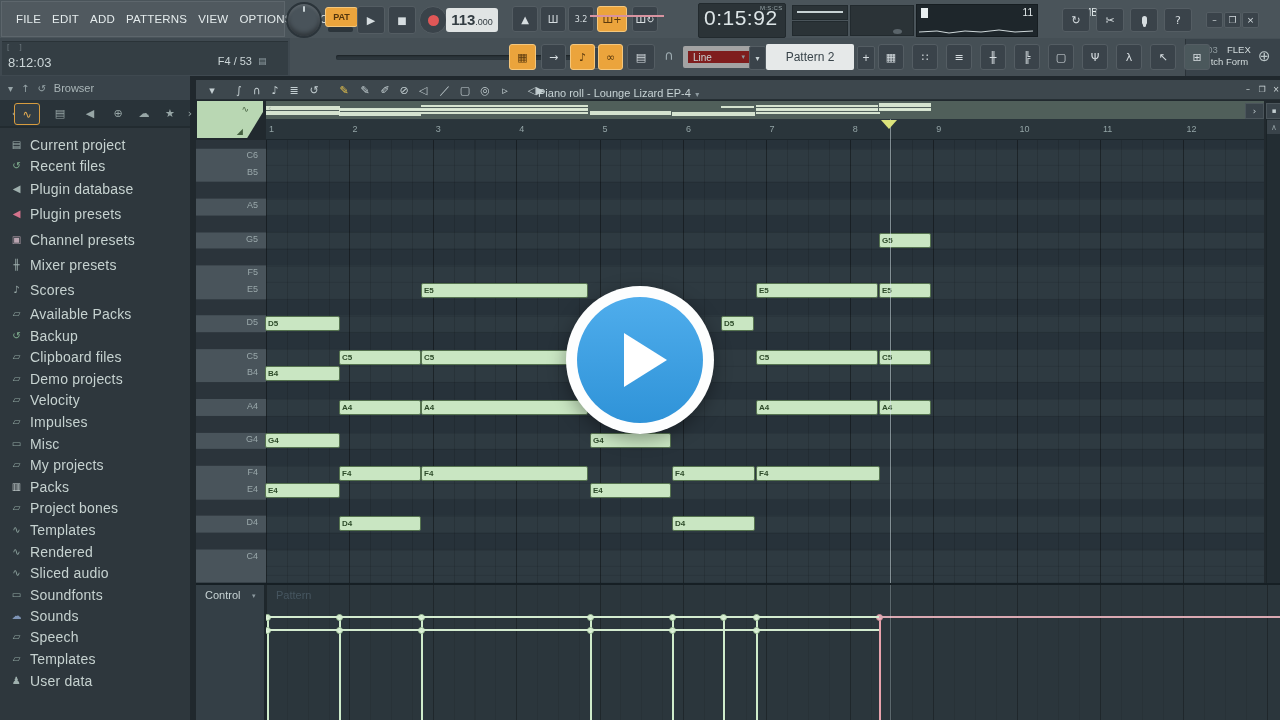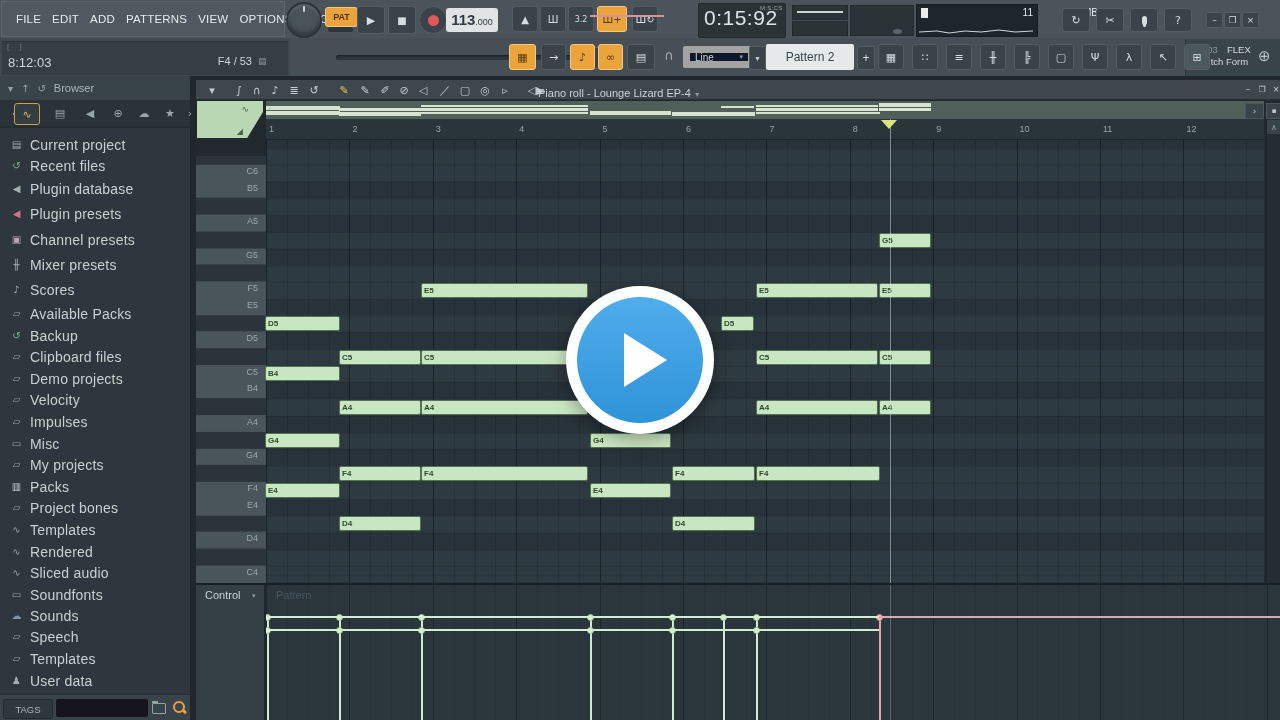--- a/index.html
+++ b/index.html
@@ -41,21 +41,21 @@
   #spect svg{position:absolute;left:2px;bottom:1px;}
   #memtxt{left:1040px;top:7px;width:58px;text-align:right;font-size:10px;color:#e4ebec;}
   #cnttxt{left:1040px;top:20px;width:42px;text-align:right;font-size:10px;color:#e4ebec;}
   .winbtn{position:absolute;top:12px;width:15px;height:14px;background:#3a434a;border:1px solid #545d63;border-radius:2px;
           color:#d6dde0;font-size:9px;display:flex;align-items:center;justify-content:center;}
   
   #row2{left:290px;top:38px;width:990px;height:38px;background:#454f55;}
   #slider-track{left:336px;top:55px;width:248px;height:5px;background:#2c363c;border-radius:2px;box-shadow:inset 0 1px 2px rgba(0,0,0,.4);}
   #slider-thumb{left:584px;top:47px;width:15px;height:20px;background:#39434a;border:1px solid #5a646a;border-radius:3px;}
   #magnet2{left:664px;top:48px;font-size:13px;color:#9fadb2;}
-  #snapsel{left:683px;top:46px;width:72px;height:22px;background:#0f172a;border:7px solid #a3a3a3;border-radius:2px;
+  #snapsel{left:683px;top:46px;width:72px;height:22px;background:#7f1d1d;border:5px solid #a3a3a3;border-radius:2px;
            font-size:10px;color:#c7d1d3;display:flex;align-items:center;justify-content:space-between;padding:0 5px;box-sizing:border-box;}
   #patcaret{left:749px;top:46px;width:15px;height:22px;background:#3a434a;border:1px solid #545d63;border-radius:2px;
             font-size:8px;color:#c7d1d3;display:flex;align-items:center;justify-content:center;}
   #patfield{left:766px;top:44px;width:88px;height:26px;background:#e6e9e9;border-radius:2px;color:#39444a;
             font-size:12px;display:flex;align-items:center;justify-content:center;}
   #pataddbtn{left:857px;top:46px;width:16px;height:22px;background:#3a434a;border:1px solid #545d63;border-radius:2px;
              color:#d6dde0;font-size:12px;display:flex;align-items:center;justify-content:center;}
   #session{left:1185px;top:39px;width:95px;height:37px;background:#39434a;border-left:1px solid #2b3339;}
   #sess-date{left:8px;top:5px;font-size:9.5px;color:#8e9a9e;}
   #sess-name{left:41px;top:5px;font-size:9.5px;color:#d3dcdd;}
@@ -90,21 +90,21 @@
   #corner{left:197px;top:101px;width:66px;height:37px;background:#b9d7b3;
           clip-path:polygon(0 0,100% 0,100% 30%,76% 100%,0 100%);}
   #corner .m1{position:absolute;right:14px;top:3px;font-size:9px;color:#44603f;}
   #corner .m2{position:absolute;right:20px;bottom:2px;font-size:8px;color:#44603f;}
   #preview{left:266px;top:101px;width:998px;height:18px;background:#505f5a;overflow:hidden;}
   .pvline{position:absolute;height:2px;background:#dcead6;opacity:.95;}
   #pv-accent{position:absolute;left:590px;top:15px;width:74px;height:2px;background:#d893a0;}
   #pv-left{left:268px;top:103px;font-size:9px;color:#aebbb0;}
   #ruler{left:266px;top:119px;width:998px;height:21px;background:#2a353b;border-bottom:1px solid #1c262c;box-sizing:border-box;}
   .rnum{position:absolute;top:5px;font-size:9px;color:#93a4a6;}
-  #keys{left:196px;top:156px;width:72px;height:443px;
+  #keys{left:196px;top:140px;width:72px;height:443px;
         background:linear-gradient(#2b343b 0 16.7px,#49545b 16.7px 50.1px,#2b343b 50.1px 66.8px,#49545b 66.8px 83.5px,#2b343b 83.5px 100.2px,#49545b 100.2px 116.9px,#2b343b 116.9px 133.6px,#49545b 133.6px 167px,#2b343b 167px 183.7px,#49545b 183.7px 200.4px);
         background-size:100% 200.4px;background-position:0 -8.2px;border-right:2px solid #1e272c;box-sizing:border-box;}
   .keylabel{position:absolute;right:8px;font-size:9px;color:#9aa8ab;}
   #grid{left:266px;top:140px;width:998px;height:443px;
         background:
          repeating-linear-gradient(90deg, rgba(0,0,0,.30) 0 1px, transparent 1px 83.4px),
          repeating-linear-gradient(90deg, rgba(0,0,0,.12) 0 1px, transparent 1px 20.85px),
          repeating-linear-gradient(rgba(0,0,0,.10) 0 1px, transparent 1px 16.7px),
          linear-gradient(#27323a 0 16.7px,#2e3a41 16.7px 50.1px,#27323a 50.1px 66.8px,#2e3a41 66.8px 83.5px,#27323a 83.5px 100.2px,#2e3a41 100.2px 116.9px,#27323a 116.9px 133.6px,#2e3a41 133.6px 167px,#27323a 167px 183.7px,#2e3a41 183.7px 200.4px);
         background-size:auto,auto,auto,100% 200.4px;
@@ -281,29 +281,20 @@
         <div class="btab g" style="left: 2px;">‹</div>
         <div class="btab g sel" style="left: 14px;">∿</div>
         <div class="btab g" style="left: 48px;">▤</div>
         <div class="btab g" style="left: 78px;">◀</div>
         <div class="btab g" style="left: 106px;">⊕</div>
         <div class="btab g" style="left: 132px;">☁</div>
         <div class="btab g" style="left: 158px;">★</div>
         <div class="btab g" style="left: 178px;">›</div>
       </div>
     <div id="bitems"></div>
-    <div id="tagsbar" class="abs">
-      <div id="tagslabel" class="abs">TAGS</div>
-      <div id="tagsinput" class="abs"></div>
-      <div id="tagsfolder" class="abs"></div>
-      <div id="tagsmag" class="abs">
-          <span class="lens"></span>
-          <span class="hdl"></span>
-        </div>
-    </div>
   <div class="bitem" style="top: 61px;">
         <span class="bi g" style="color: rgb(159, 176, 174);">▤</span>
         <span class="bl">Current project</span>
       </div>
       <div class="bitem" style="top: 82px;">
         <span class="bi g" style="color: rgb(127, 174, 142);">↺</span>
         <span class="bl">Recent files</span>
       </div>
       <div class="bitem" style="top: 105px;">
         <span class="bi g" style="color: rgb(159, 176, 174);">◀</span>

